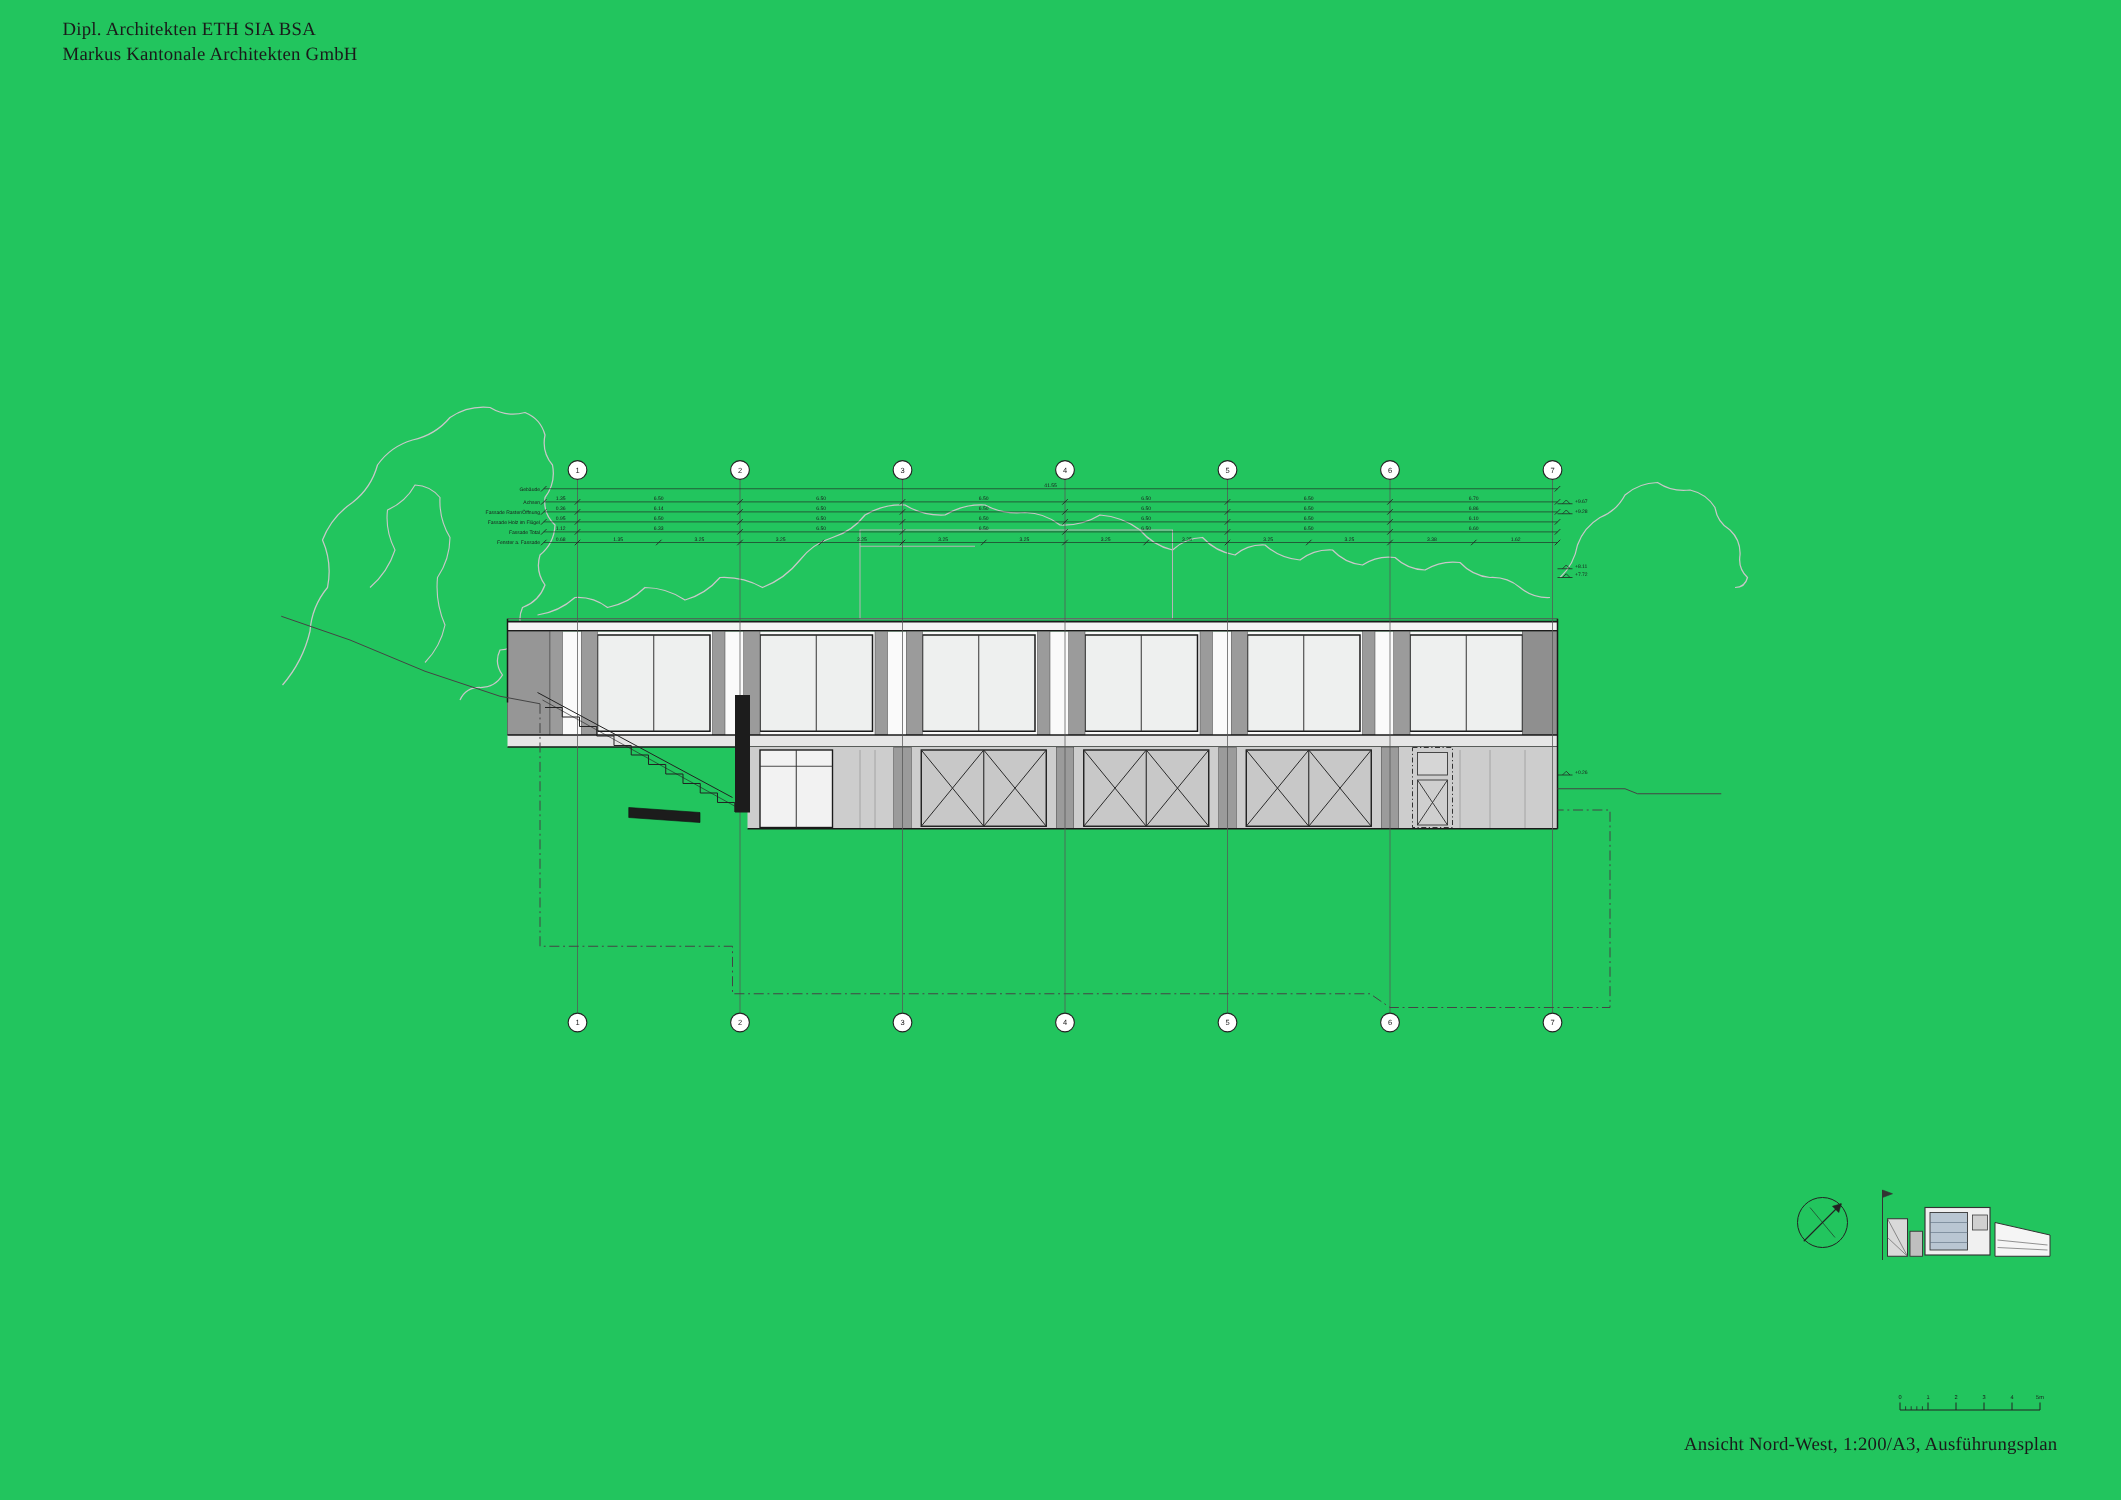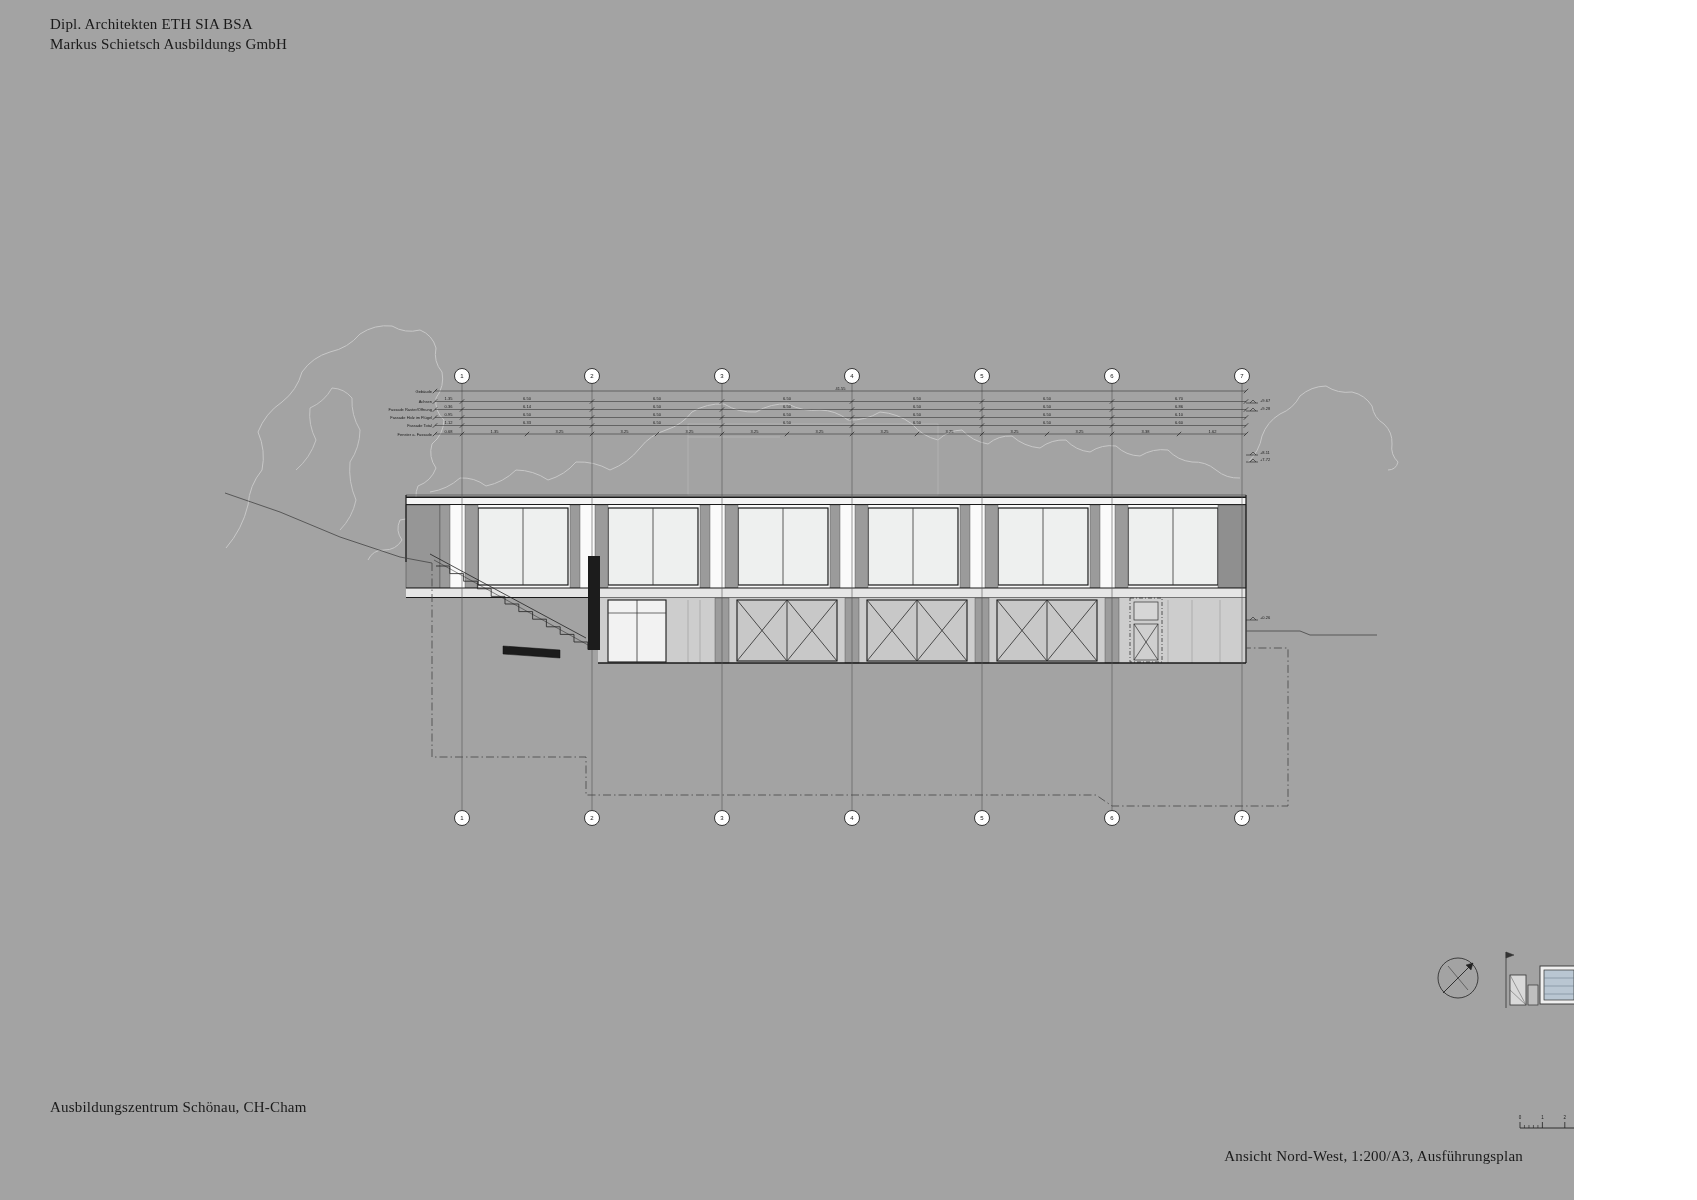--- a/index.html
+++ b/index.html
@@ -1,31 +1,31 @@
 <!DOCTYPE html>
 <html><head>
 <meta charset="utf-8">
 <style>
   html,body{margin:0;padding:0;background:#fff;}
-  .page{position:relative;width:1574px;height:1200px;background:#a3a3a3;overflow:hidden;
+  .page{position:relative;width:1697px;height:1200px;background:#22c55e;overflow:hidden;
         font-family:"Liberation Serif", serif;color:#1a1a1a;}
   .corner{position:absolute;font-size:15px;line-height:20px;letter-spacing:.2px;}
   .hdr{left:50px;top:14px;}
   .proj{left:50px;top:1097px;}
   .cap{right:51px;top:1146px;text-align:right;}
   svg{position:absolute;left:0;top:0;}
   text{font-family:"Liberation Sans", sans-serif;fill:#1a1a1a;}
 </style>
 </head>
 <body>
 
 <div class="page">
   <div class="corner hdr">
     <div>Dipl. Architekten ETH SIA BSA</div>
-    <div>Markus Schietsch Ausbildungs GmbH</div>
+    <div>Markus Kantonale Architekten GmbH</div>
   </div>
 
   <svg id="dwg" width="1697" height="1200" viewBox="0 0 1697 1200">
       <g>
         <path d="M226 548 Q242.3 529.2 248 505 Q249.4 485.3 262 470 Q266.0 450.4 258 432 Q265.3 413.3 282 402 Q297.0 390.3 302 372 Q312.5 357.1 330 352 Q348.1 348.1 360 334 Q374.5 324.2 392 326 Q405.2 333.9 420 330 Q432.5 335.0 436 348 Q433.2 361.5 442 372 Q444.8 386.3 436 398 Q434.4 411.1 444 420 Q443.4 434.7 432 444 Q428.1 457.0 436 468 Q431.2 481.2 418 486 Q413.0 497.5 420 508 Q413.1 519.1 400 520 Q395.0 530.6 402 540 Q395.9 550.2 384 550 Q372.8 549.9 368 560" stroke="#c8c8c8" stroke-width="1" fill="none"></path>
         <path d="M430 492 Q447.1 489.5 460 478 Q474.5 477.2 486 486 Q503.4 482.4 516 470 Q533.5 470.2 548 480 Q564.7 475.2 576 462 Q594.1 461.1 610 470 Q628.0 463.0 640 448 Q650.2 434.9 666 430 Q681.8 425.1 692 412 Q706.8 403.1 724 404 Q738.8 412.9 756 412 Q770.8 403.1 788 404 Q803.1 411.9 820 410 Q835.7 410.3 848 420 Q865.2 420.9 880 412 Q897.8 413.3 912 424 Q922.4 436.3 938 440 Q948.1 430.4 962 430 Q972.6 441.4 988 444 Q998.4 435.3 1012 436 Q1024.0 446.6 1040 448 Q1051.5 439.2 1066 440 Q1075.8 450.5 1090 452 Q1101.9 444.1 1116 446 Q1126.1 455.6 1140 456 Q1153.0 448.1 1168 450 Q1177.8 460.5 1192 462 Q1205.6 461.3 1216 470 Q1226.4 478.7 1240 478" stroke="#c8c8c8" stroke-width="1" fill="none"></path>
         <path d="M1248 462 Q1259.4 451.4 1262 436 Q1267.1 421.8 1280 414 Q1293.3 408.7 1300 396 Q1311.2 386.3 1326 386 Q1337.9 393.9 1352 392 Q1364.9 394.9 1372 406 Q1373.8 417.8 1384 424 Q1392.6 432.1 1392 444 Q1390.3 454.6 1398 462 Q1396.1 469.9 1388 470" stroke="#c8c8c8" stroke-width="1" fill="none"></path>
         <path d="M296 470 Q310.2 457.8 316 440 Q308.1 424.9 310 408 Q324.4 401.7 332 388 Q344.2 388.5 352 398 Q351.1 415.2 360 430 Q359.8 447.5 350 462 Q348.1 481.8 356 500 Q352.4 517.4 340 530" stroke="#c8c8c8" stroke-width="0.9" fill="none"></path>
       </g>
       <g>
@@ -315,16 +315,15 @@
         <line x1="1632" y1="1128" x2="1632" y2="1122" stroke="#222" stroke-width="0.8"></line>
         <text x="1632" y="1119" font-size="4.5" text-anchor="middle">5m</text>
         <line x1="1524.48" y1="1128" x2="1524.48" y2="1125" stroke="#222" stroke-width="0.6"></line>
         <line x1="1528.96" y1="1128" x2="1528.96" y2="1125" stroke="#222" stroke-width="0.6"></line>
         <line x1="1533.44" y1="1128" x2="1533.44" y2="1125" stroke="#222" stroke-width="0.6"></line>
         <line x1="1537.92" y1="1128" x2="1537.92" y2="1125" stroke="#222" stroke-width="0.6"></line>
       </g>
     </svg>
 
   <div class="corner proj">
-    <div>Ausbildungszentrum Schönau, CH-Cham</div>
   </div>
   <div class="corner cap">Ansicht Nord-West, 1:200/A3, Ausführungsplan</div>
 </div>
 
 </body></html>

